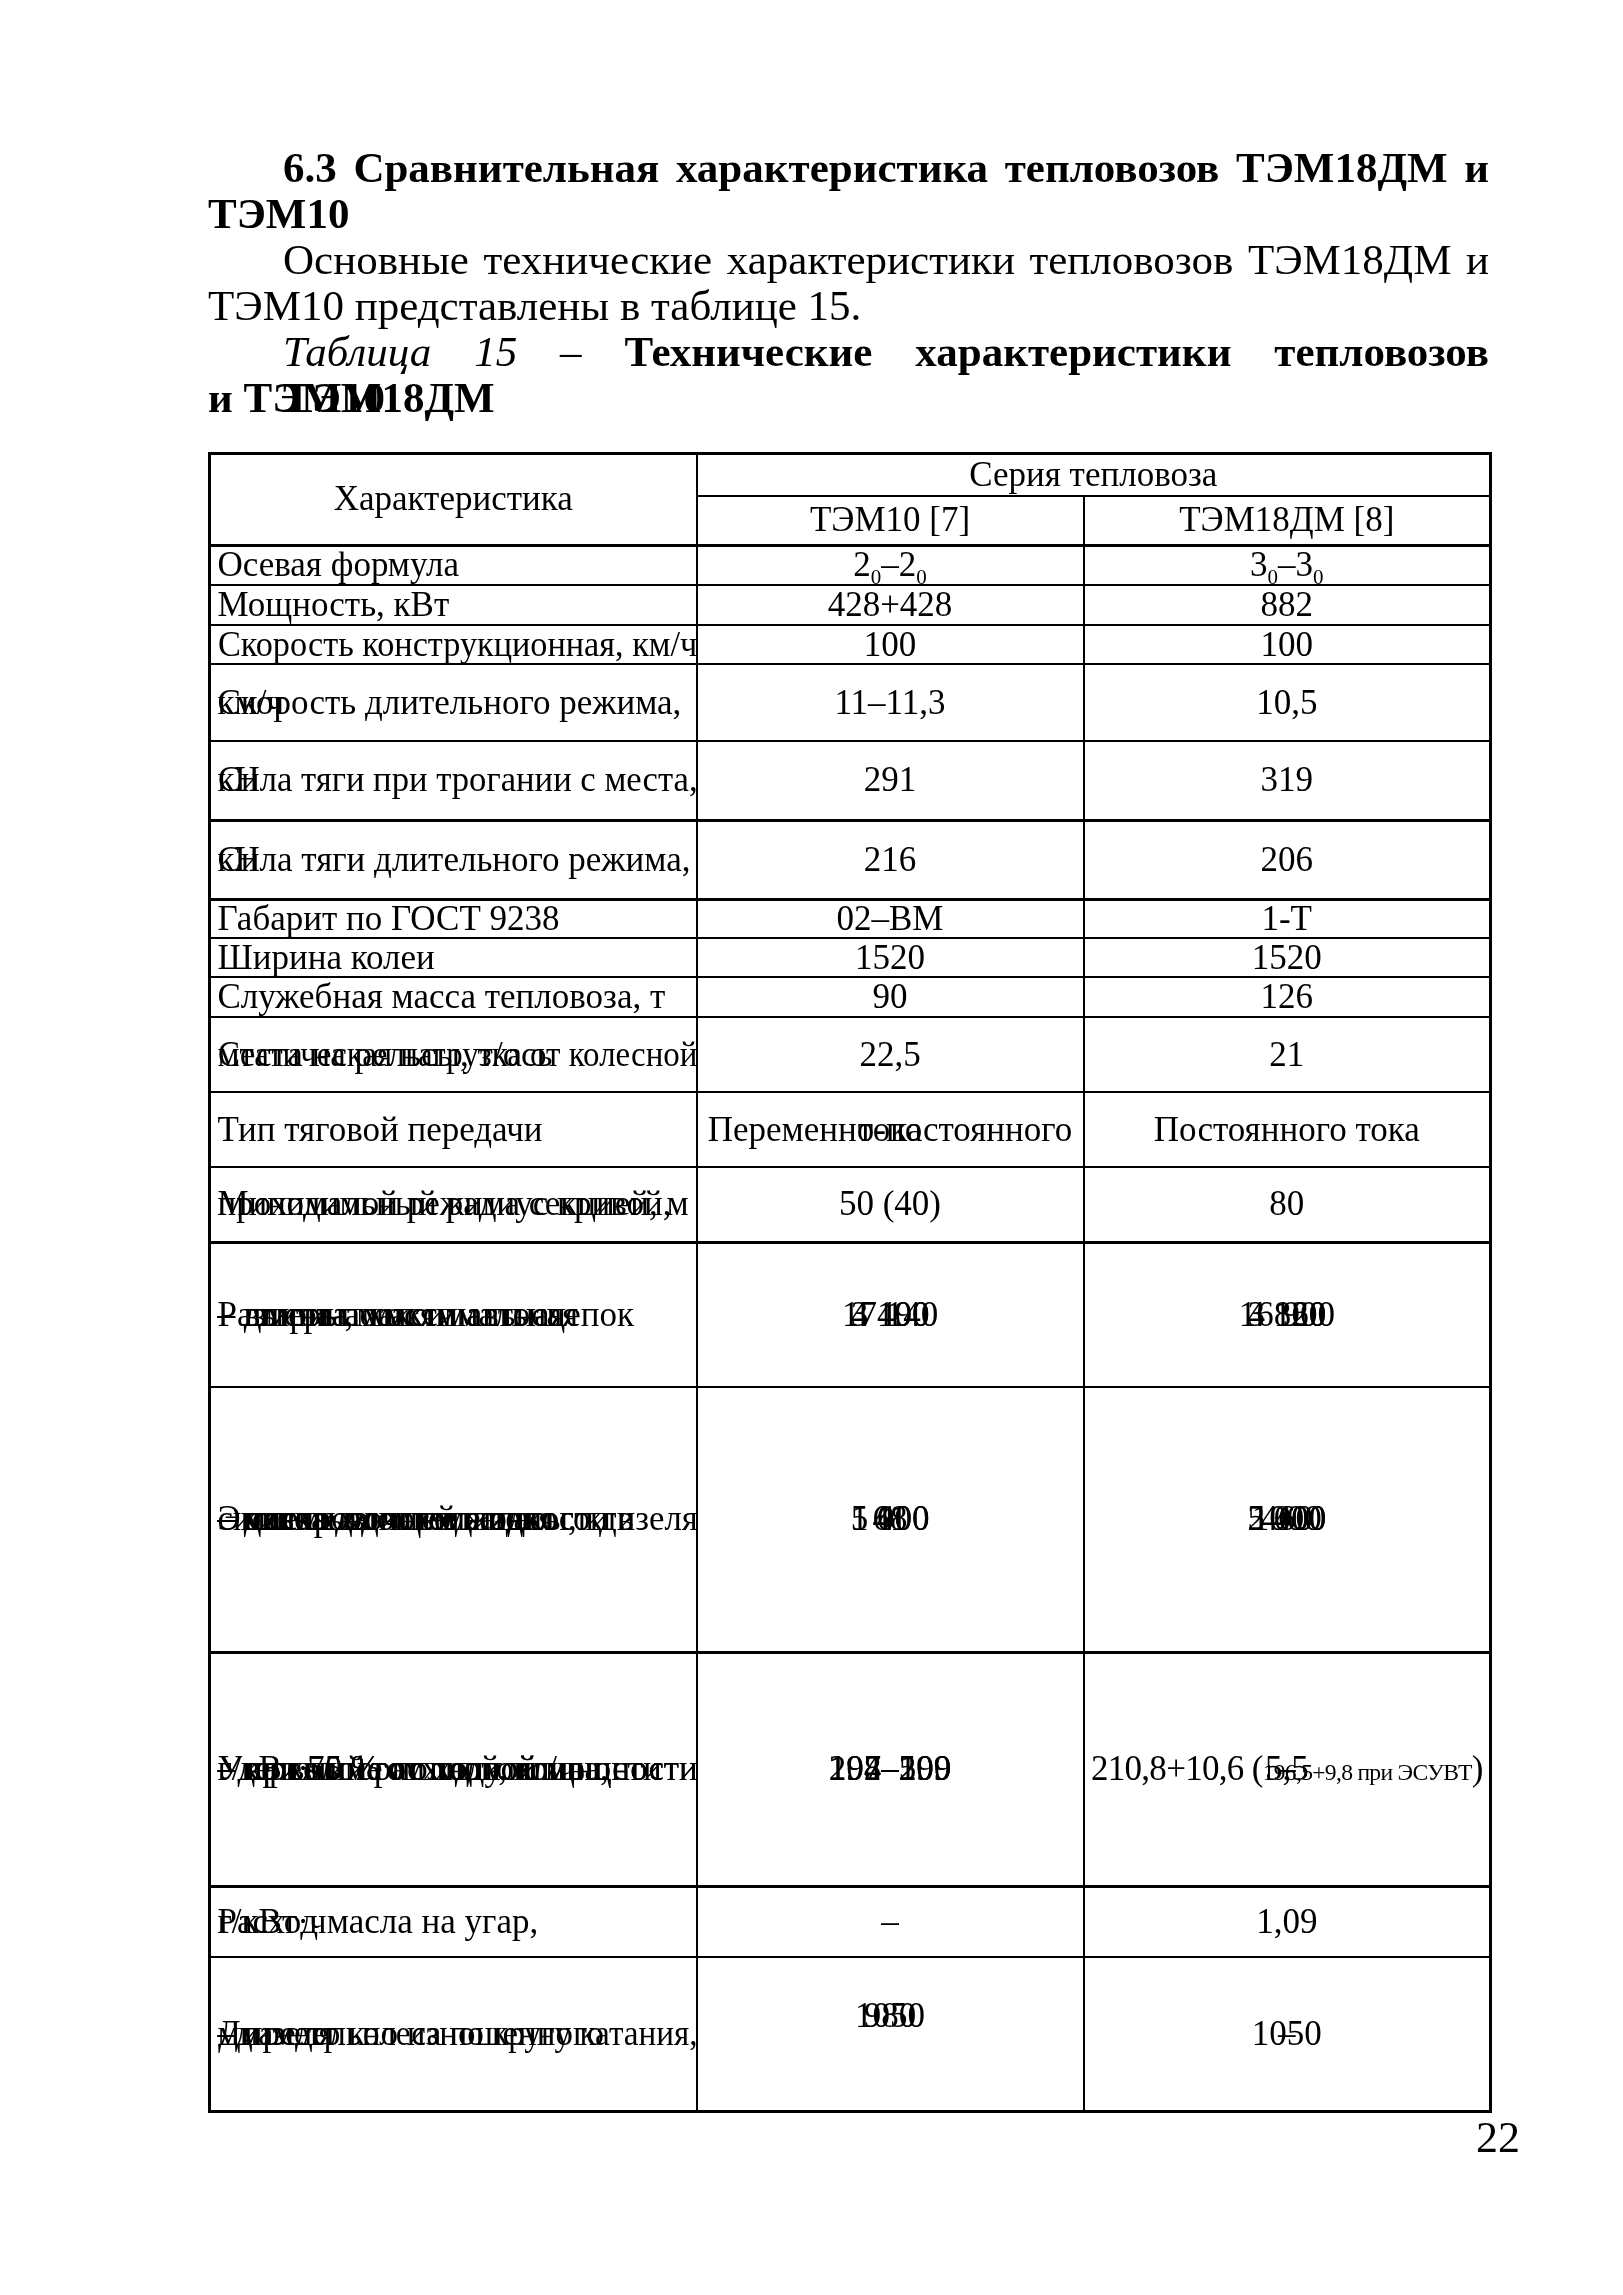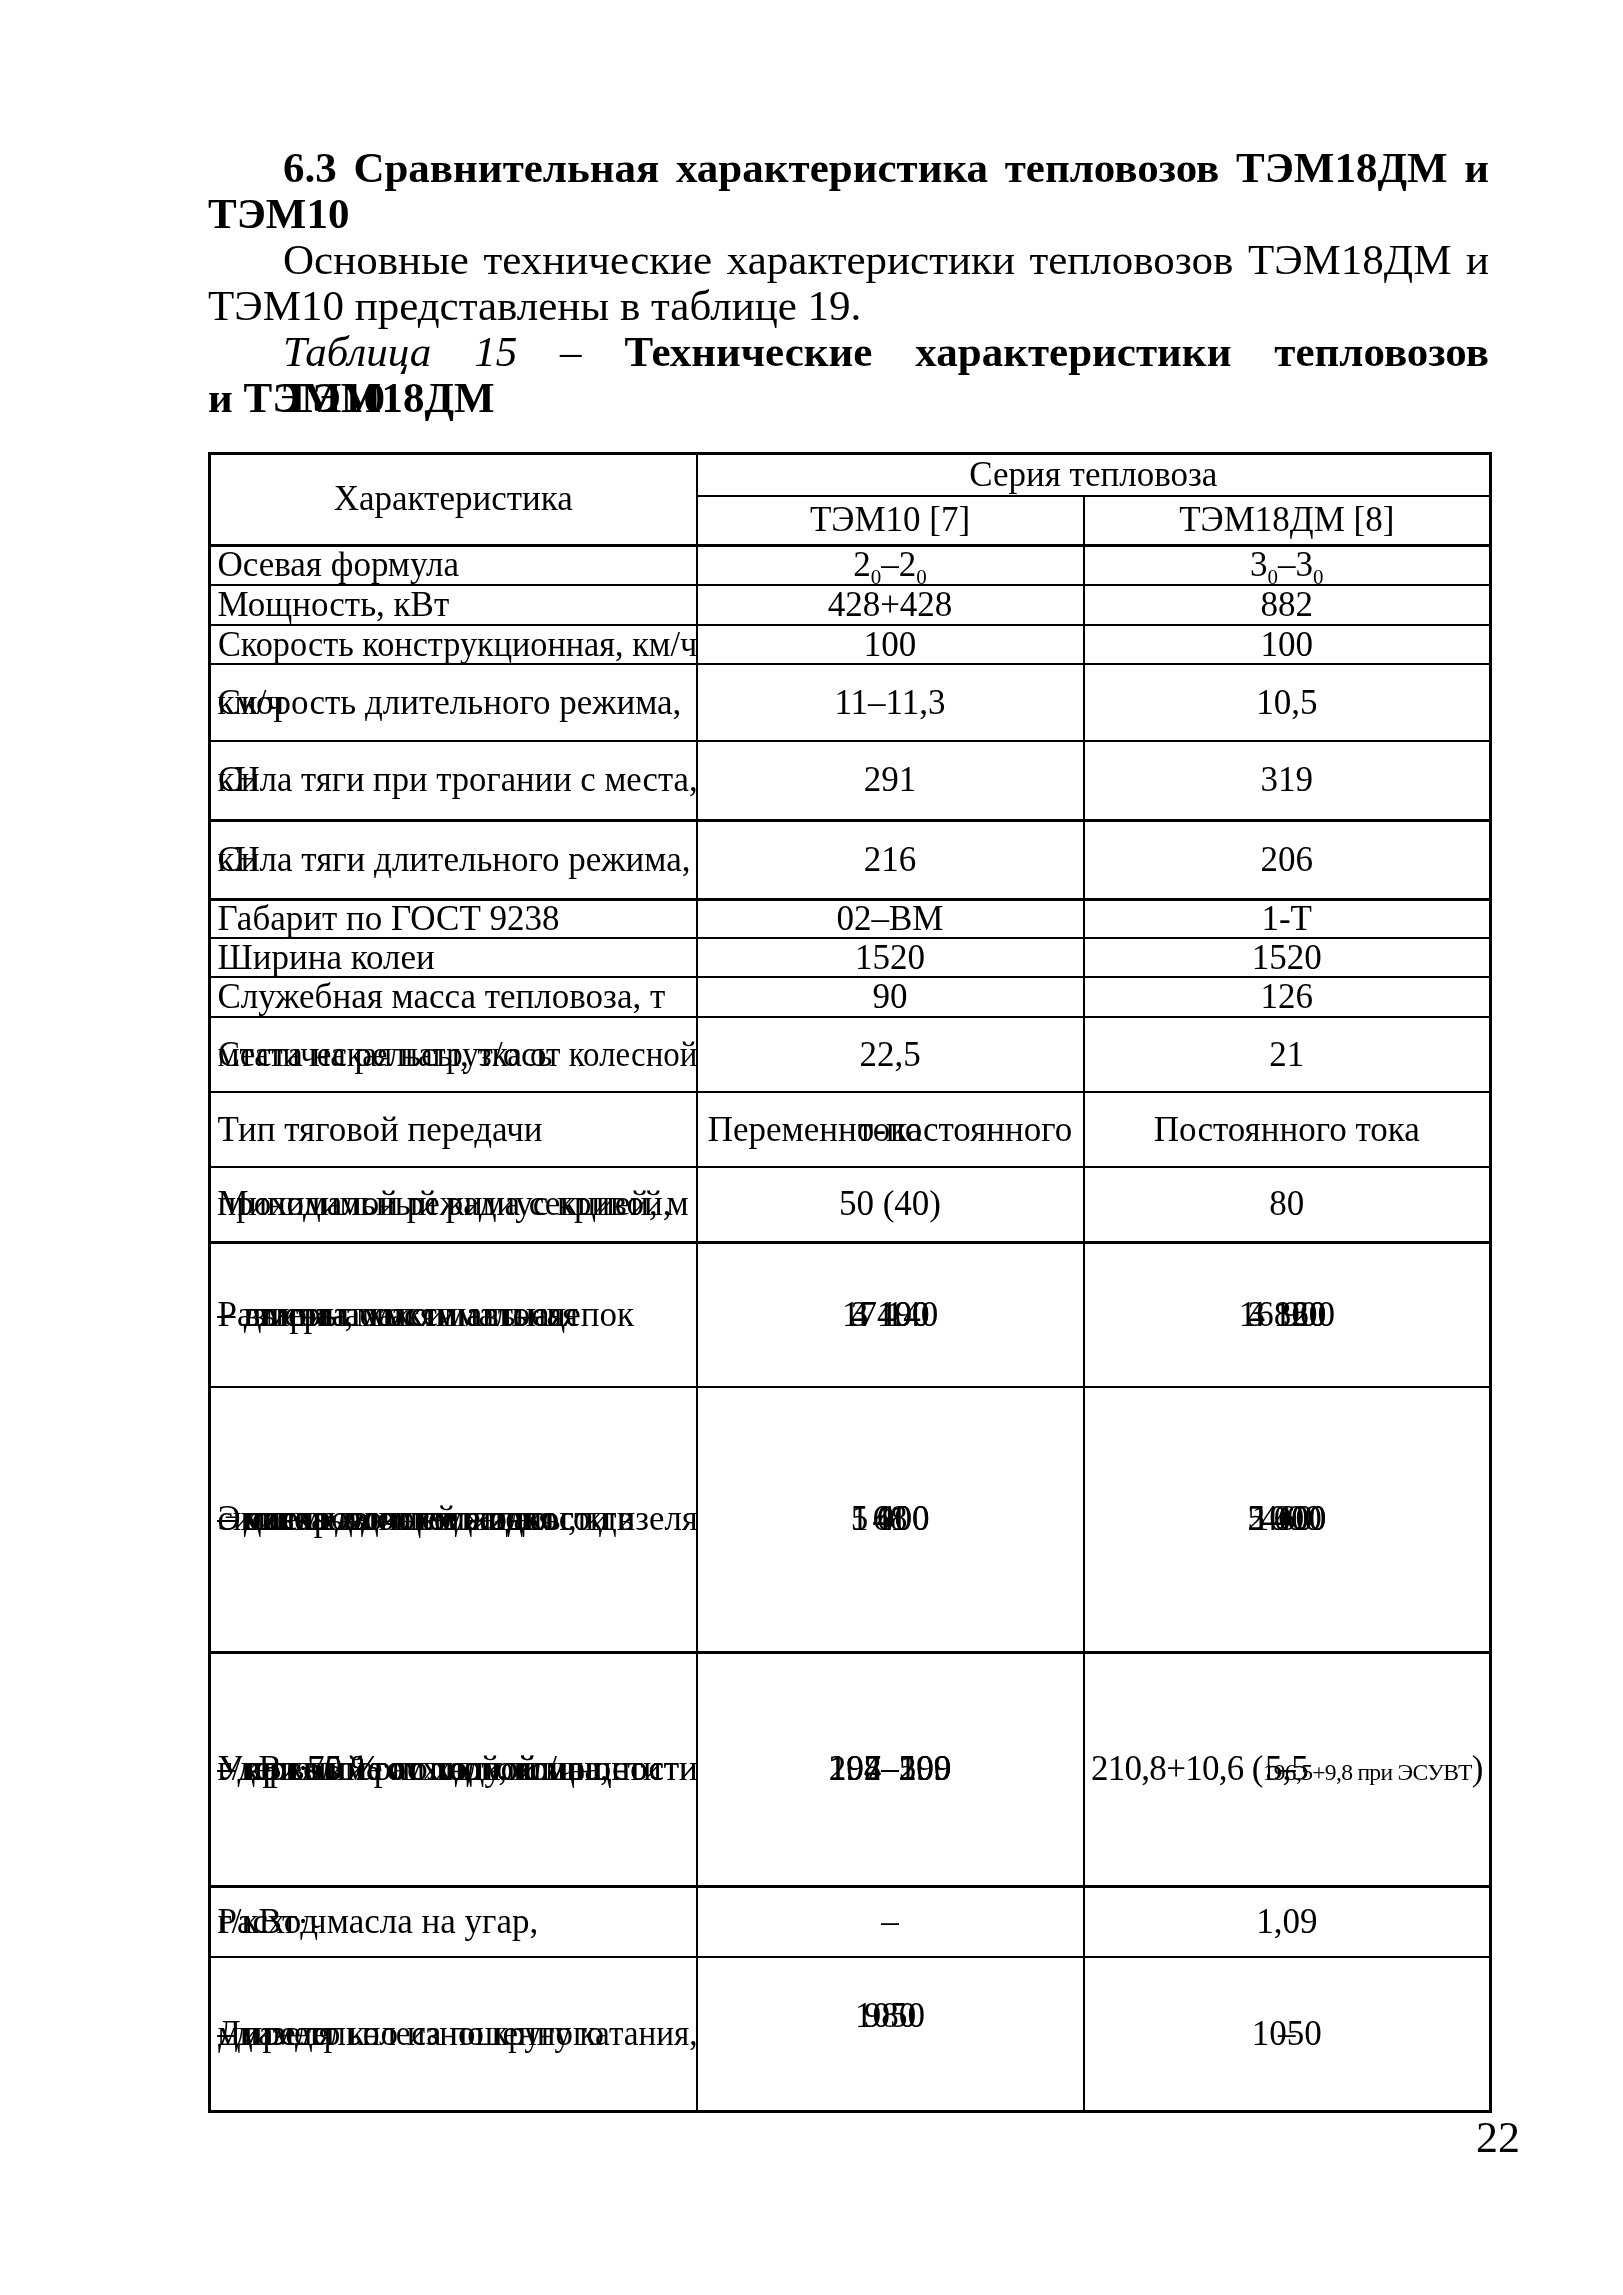--- a/index.html
+++ b/index.html
@@ -55,21 +55,21 @@
 </style>
 </head>
 <body>
 
 <div class="page">
 
   <div class="textblock">
     <div class="tline jline indent b"><span>6.3 Сравнительная характеристика тепловозов ТЭМ18ДМ и</span></div>
     <div class="tline b"><span>ТЭМ10</span></div>
     <div class="tline jline indent"><span>Основные технические характеристики тепловозов ТЭМ18ДМ и</span></div>
-    <div class="tline"><span>ТЭМ10 представлены в таблице 19.</span></div>
+    <div class="tline"><span>ТЭМ10 представлены в таблице 15.</span></div>
     <div class="tline jline indent"><span class="it">Таблица 15</span> <span>–</span> <span class="b">Технические характеристики тепловозов ТЭМ18ДМ</span></div>
     <div class="tline b"><span>и ТЭМ10</span></div>
   </div>
 
   <table class="spec-table">
     <colgroup>
       <col style="width:487px">
         <col style="width:387px">
         <col style="width:407px">
     </colgroup>

